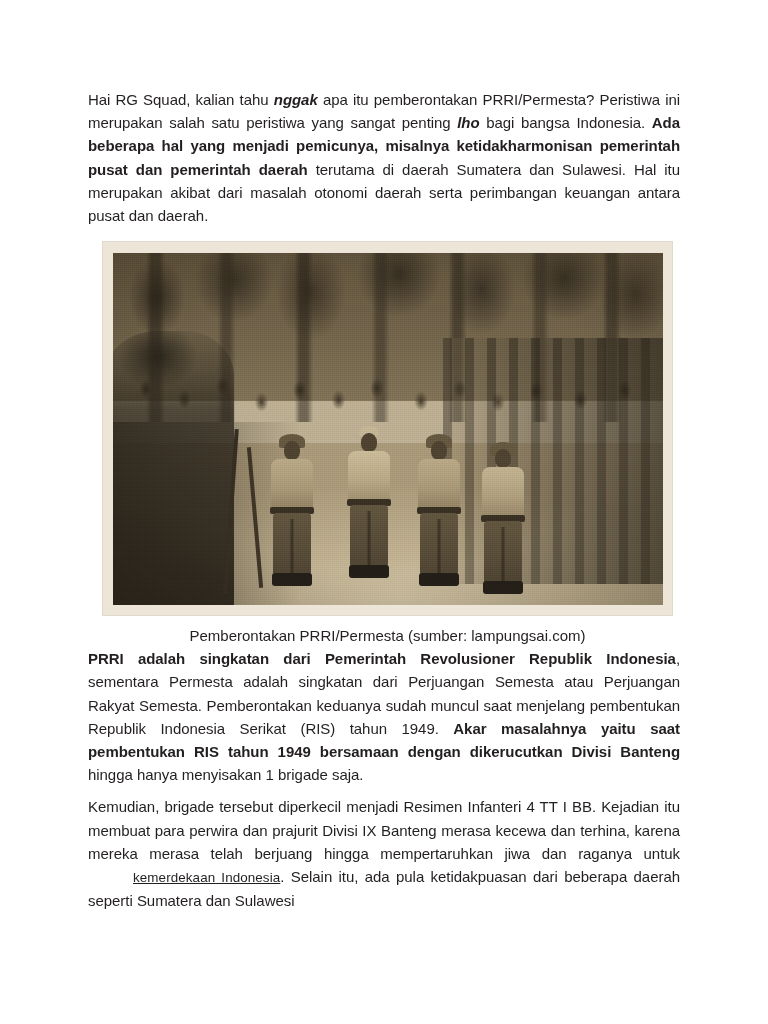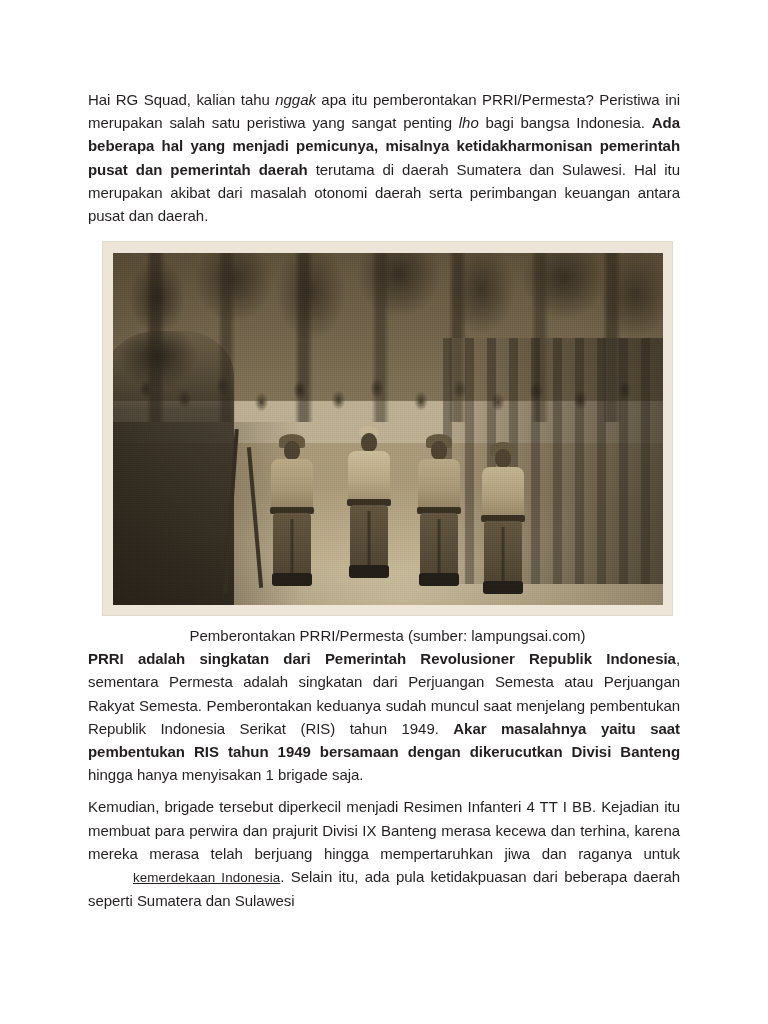--- a/index.html
+++ b/index.html
@@ -30,21 +30,21 @@
     margin: 0 0 9px 0;
     font-size: 15px;
     line-height: 23.2px;
     text-align: justify;
     text-justify: inter-word;
     letter-spacing: -0.05px;
     word-spacing: 0.1px;
   }
   p.para:last-child { margin-bottom: 0; }
   .b { font-weight: bold; }
-  .i { font-style: italic; }
+  .i { font-style: italic; font-weight: bold; }
   a.inline-link {
     color: #231f20;
     text-decoration: underline;
     font-size: 13.4px;
     letter-spacing: 0.1px;
     padding-left: 45px;
   }
 
   
   .figure {

